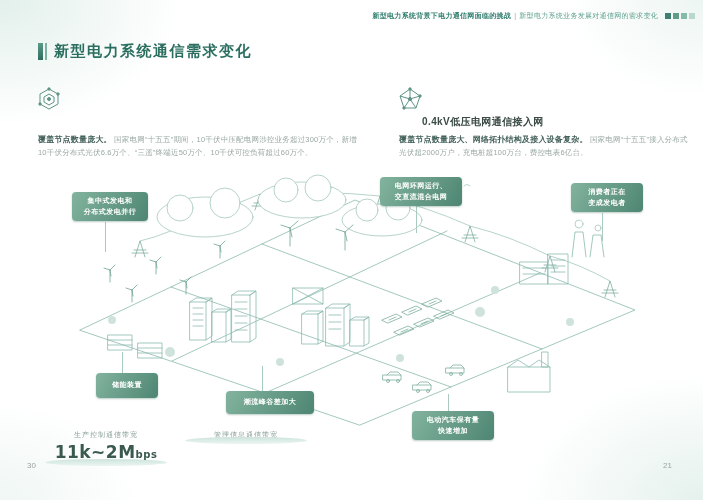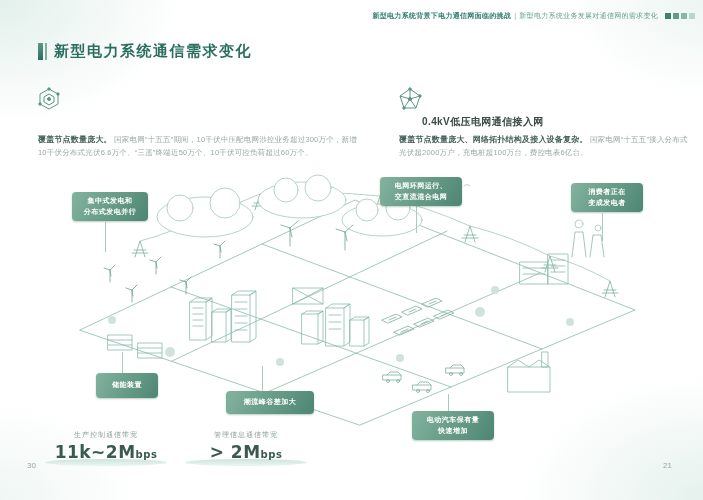--- a/index.html
+++ b/index.html
@@ -265,20 +265,19 @@
     <div>快速增加</div>
   </div>
 
   <div class="stat" style="left:41px;top:430px">
     <div class="slabel">生产控制通信带宽</div>
     <div class="svalue"><span>11k~2M</span><span class="sunit">bps</span></div>
     <div class="shadow"></div>
   </div>
   <div class="stat" style="left:181px;top:430px">
     <div class="slabel">管理信息通信带宽</div>
-    <div class="svalue"><span>&gt; 2M</span><span class="sunit">bps</span></div>
     <div class="shadow"></div>
   </div>
 
   <div class="pagenum" style="left:27px;top:461px">30</div>
   <div class="pagenum" style="left:663px;top:461px">21</div>
 
 </div>
 
 </body></html>

